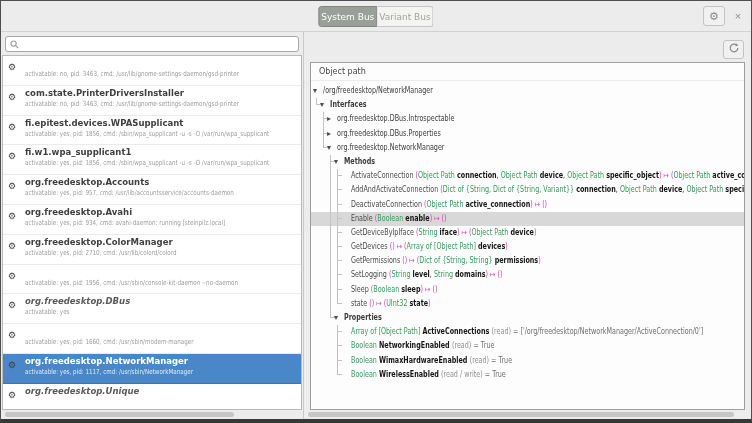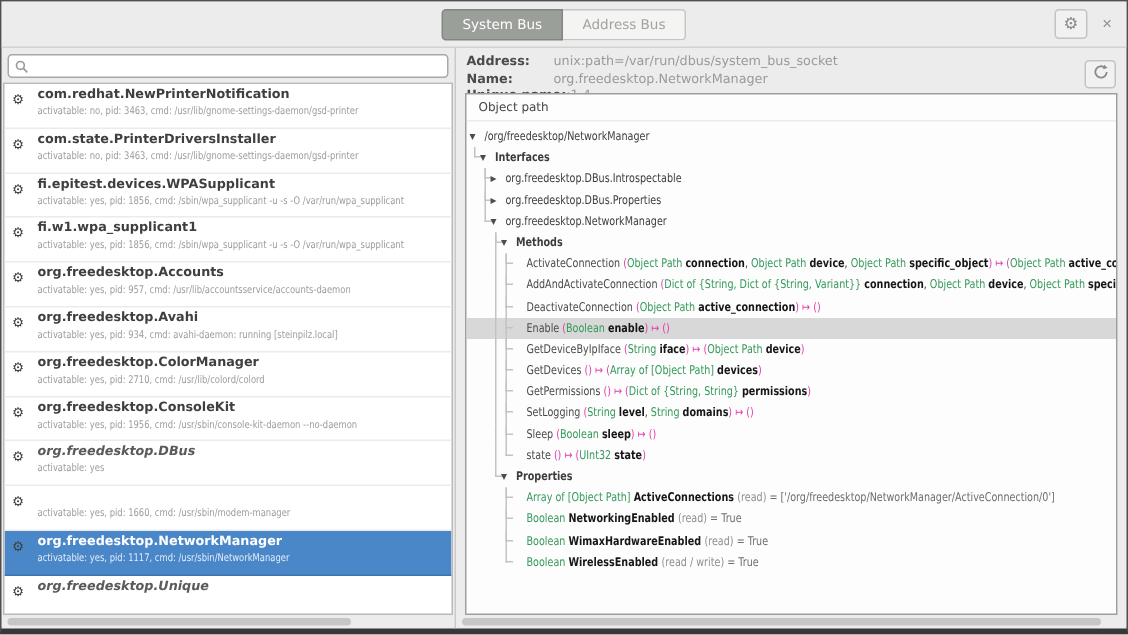--- a/index.html
+++ b/index.html
@@ -6,21 +6,21 @@
   *{box-sizing:border-box;}
   .window{
     position:relative;width:752px;height:423px;
     border:1px solid #4f4f4f;border-bottom:4px solid #383838;
     background:#ececec;overflow:hidden;
     font-family:"DejaVu Sans",sans-serif;
   }
   
   .toolbar{position:absolute;left:0;top:0;right:0;height:31px;background:#ececec;border-bottom:1px solid #d2d2d2;}
   .tab-group{position:absolute;left:50%;top:5px;transform:translateX(-50%);display:flex;}
-  .tab{height:21px;font-size:9px;font-family:inherit;padding:0 13px;cursor:default;}
+  .tab{height:21px;font-size:9px;font-family:inherit;padding:0 2px;cursor:default;}
   .tab.active{background:#9b9f99;color:#ffffff;border:1px solid #82867f;border-radius:3px 0 0 3px;}
   .tab.inactive{background:#f4f4f2;color:#a2a2a2;border:1px solid #c6c6c6;border-left:none;border-radius:0 3px 3px 0;}
   .gear-btn{position:absolute;right:26px;top:5px;width:22px;height:20px;background:#f1f1f1;border:1px solid #c3c3c3;border-radius:3px;padding:0;font-size:11px;color:#8a8a8a;line-height:18px;text-align:center;}
   .close-btn{position:absolute;right:4px;top:5px;width:18px;height:20px;background:transparent;border:none;font-size:11px;color:#8f8f8f;padding:0;}
   
   .left-panel{position:absolute;left:0;top:31px;bottom:0;width:302px;}
   .right-panel{position:absolute;left:302px;top:31px;right:0;bottom:0;border-left:1px solid #c9c9c9;}
   
   .search-box{position:absolute;left:4px;right:4px;top:4px;height:16px;background:#ffffff;border:1px solid #a8a8a8;border-radius:3px;}
   .search-box svg{position:absolute;left:4px;top:3px;}
@@ -66,40 +66,39 @@
   .right-thumb{left:0;width:97%;}
 </style>
 </head>
 <body>
 
 <div class="window">
 
   <div class="toolbar">
     <div class="tab-group">
       <button class="tab active">System Bus</button>
-      <button class="tab inactive">Address Bus</button>
+      <button class="tab inactive">Variant Bus</button>
     </div>
     <button class="gear-btn">
       <span>⚙</span>
     </button>
     <button class="close-btn">×</button>
   </div>
 
   <div class="left-panel">
     <div class="search-box">
       <svg width="9" height="9" viewBox="0 0 9 9">
         <circle cx="3.6" cy="3.6" r="2.6" fill="none" stroke="#9a9a9a" stroke-width="1.1"></circle>
         <line x1="5.6" y1="5.6" x2="8.2" y2="8.2" stroke="#9a9a9a" stroke-width="1.1"></line>
       </svg>
       <input type="text" value="" style="">
     </div>
     <div class="service-list">
         <div class="svc">
           <span class="gi">⚙</span>
-          <div class="nm">com.redhat.NewPrinterNotification</div>
           <div class="dt">activatable: no, pid: 3463, cmd: /usr/lib/gnome-settings-daemon/gsd-printer</div>
         </div>
         <div class="svc">
           <span class="gi">⚙</span>
           <div class="nm">com.state.PrinterDriversInstaller</div>
           <div class="dt">activatable: no, pid: 3463, cmd: /usr/lib/gnome-settings-daemon/gsd-printer</div>
         </div>
         <div class="svc">
           <span class="gi">⚙</span>
           <div class="nm">fi.epitest.devices.WPASupplicant</div>
@@ -120,21 +119,20 @@
           <div class="nm">org.freedesktop.Avahi</div>
           <div class="dt">activatable: yes, pid: 934, cmd: avahi-daemon: running [steinpilz.local]</div>
         </div>
         <div class="svc">
           <span class="gi">⚙</span>
           <div class="nm">org.freedesktop.ColorManager</div>
           <div class="dt">activatable: yes, pid: 2710, cmd: /usr/lib/colord/colord</div>
         </div>
         <div class="svc">
           <span class="gi">⚙</span>
-          <div class="nm">org.freedesktop.ConsoleKit</div>
           <div class="dt">activatable: yes, pid: 1956, cmd: /usr/sbin/console-kit-daemon --no-daemon</div>
         </div>
         <div class="svc it">
           <span class="gi">⚙</span>
           <div class="nm">org.freedesktop.DBus</div>
           <div class="dt">activatable: yes</div>
         </div>
         <div class="svc">
           <span class="gi">⚙</span>
           <div class="dt">activatable: yes, pid: 1660, cmd: /usr/sbin/modem-manager</div>
@@ -148,31 +146,20 @@
           <span class="gi">⚙</span>
           <div class="nm">org.freedesktop.Unique</div>
         </div>
       </div>
     <div class="hscroll">
       <div class="hthumb left-thumb"></div>
     </div>
   </div>
 
   <div class="right-panel">
-    <div class="details">
-      <div class="drow">
-        <span class="dlabel">Address:</span><span class="dvalue">unix:path=/var/run/dbus/system_bus_socket</span>
-      </div>
-      <div class="drow">
-        <span class="dlabel">Name:</span><span class="dvalue">org.freedesktop.NetworkManager</span>
-      </div>
-      <div class="drow">
-        <span class="dlabel">Unique name:</span><span class="dvalue">:1.4</span>
-      </div>
-    </div>
     <button class="reload-btn">
       <svg width="12" height="12" viewBox="0 0 12 12">
         <path d="M9.8 6a3.8 3.8 0 1 1-1.2-2.8" fill="none" stroke="#8a8a8a" stroke-width="1.2"></path>
         <path d="M8.2 1.2 L10.4 3.4 L7.3 4.2 Z" fill="#8a8a8a"></path>
       </svg>
     </button>
     <div class="tree-box">
       <div class="tree-header">Object path</div>
       <div class="tree-rows">
           <div class="trow">

